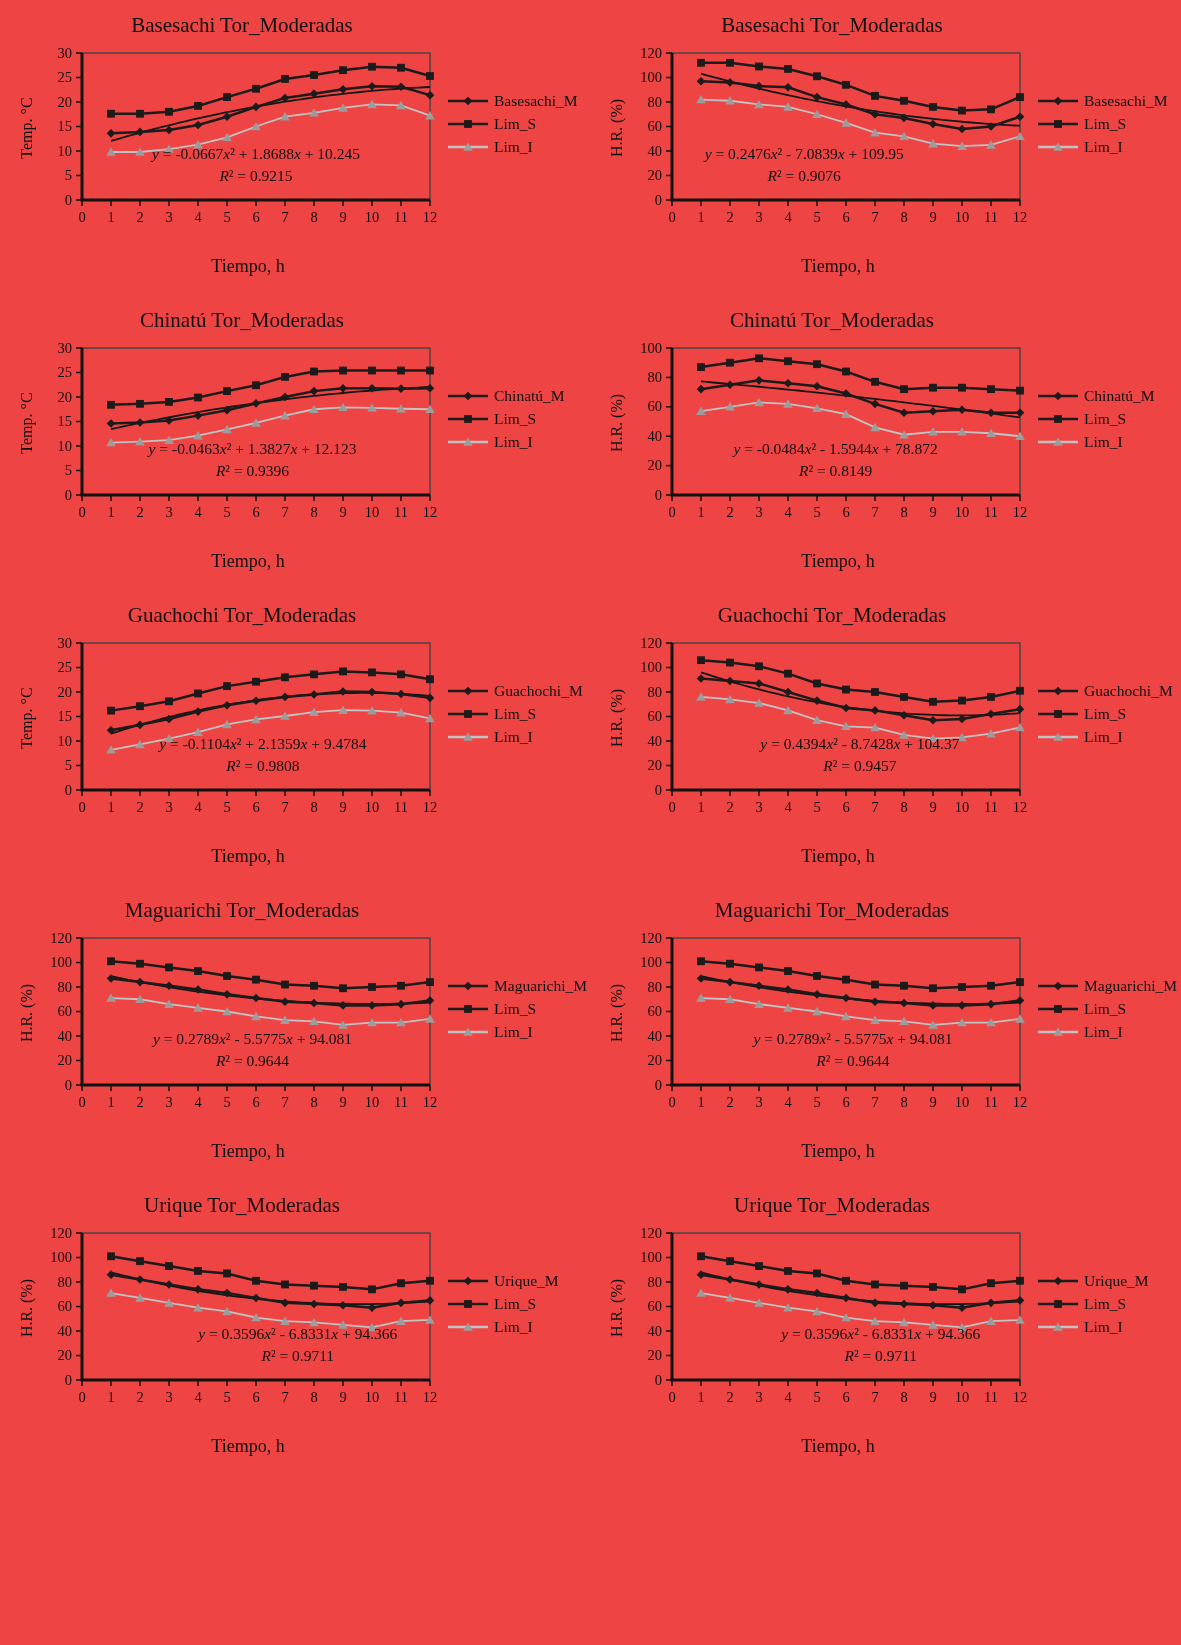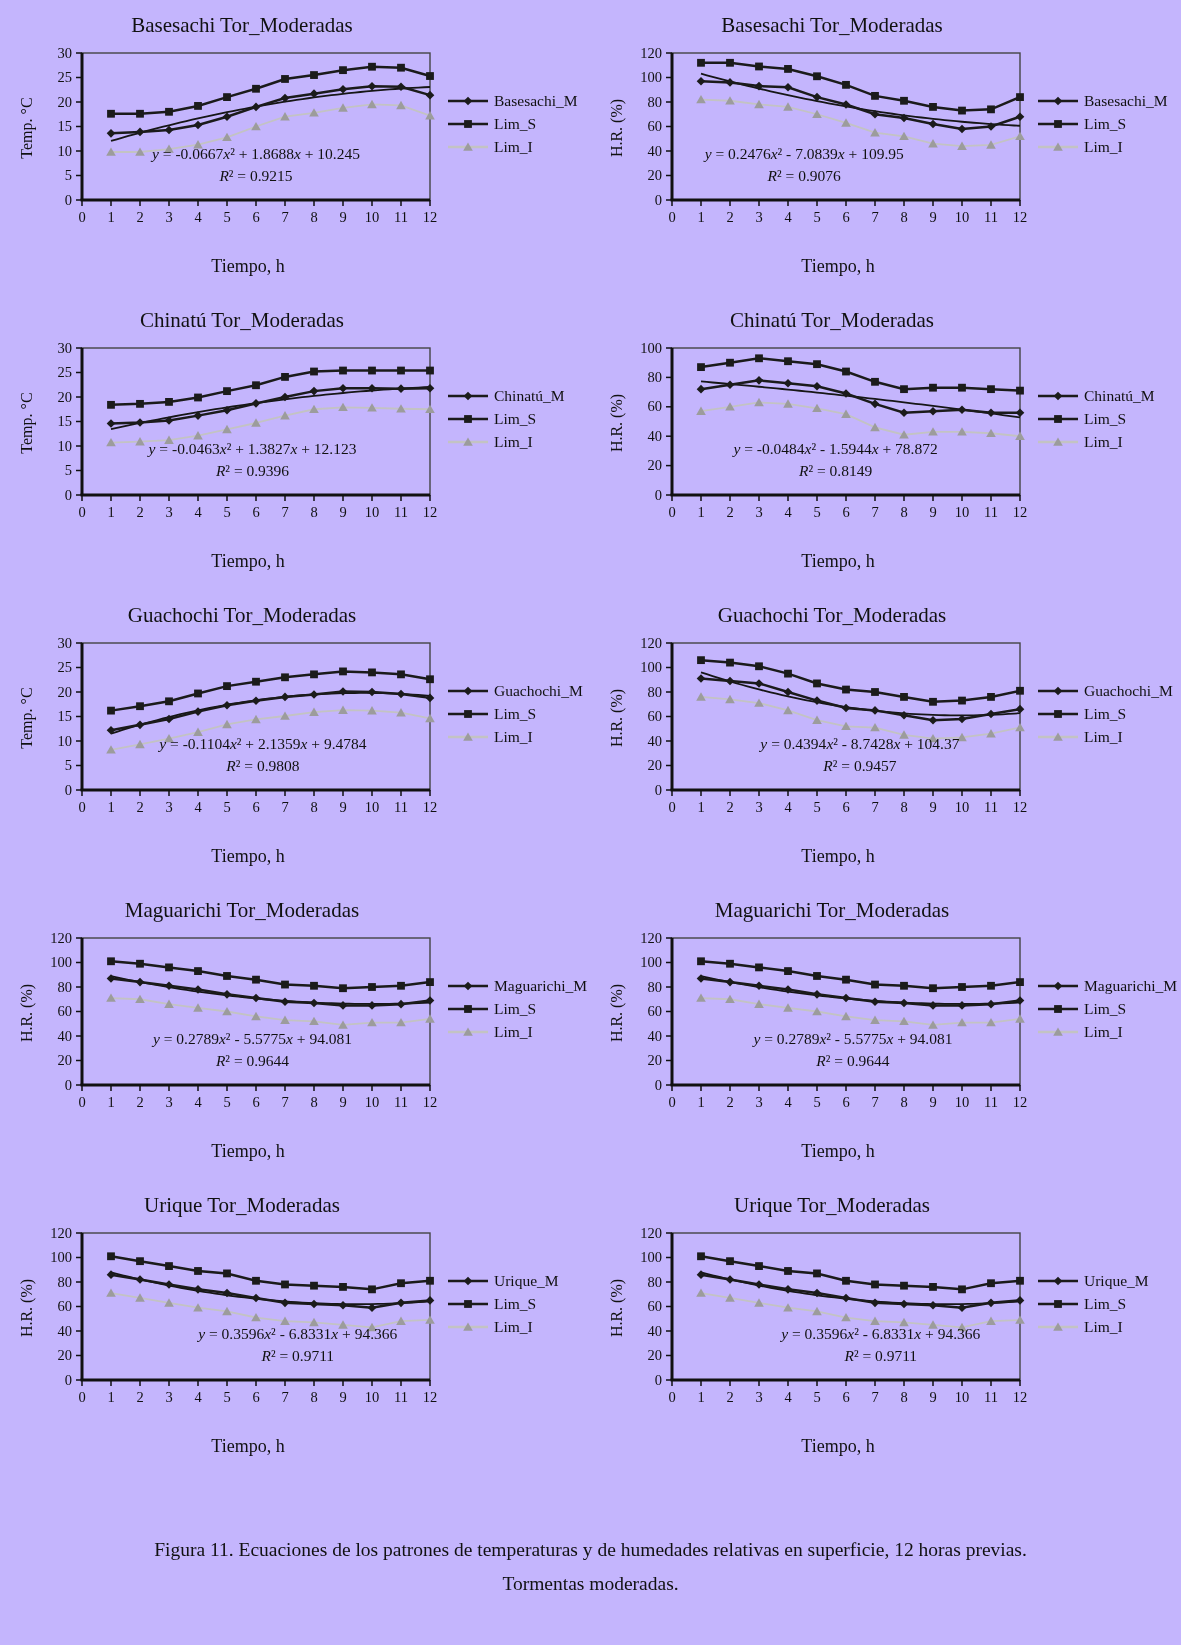--- a/index.html
+++ b/index.html
@@ -1,17 +1,17 @@
 <!DOCTYPE html>
 <html><head>
 <meta charset="utf-8">
 <style>
   html,body{margin:0;padding:0;background:#ffffff;color:#111;
     font-family:"Liberation Serif","DejaVu Serif",serif;}
-  .page{width:1181px;min-height:1645px;margin:0 auto;background:#c4b5fd;overflow:hidden;}
+  .page{width:1181px;min-height:1645px;margin:0 auto;background:#ef4444;overflow:hidden;}
   .row{display:flex;height:295px;}
   .cell{width:590px;padding-left:14px;box-sizing:border-box;}
   .chart-title{width:426px;padding-left:30px;box-sizing:border-box;text-align:center;
     margin-top:10px;font-size:21px;line-height:30px;color:#111;white-space:nowrap;}
   .chart-body{display:flex;margin-top:8px;}
   .ylabel{width:26px;height:160px;display:flex;align-items:center;justify-content:center;}
   .ylabel span{transform:rotate(-90deg);white-space:nowrap;font-size:16px;color:#111;}
   .plot-wrap{width:400px;}
   .legend{margin-left:6px;margin-top:44px;display:flex;flex-direction:column;gap:5px;}
   .legend-item{display:flex;align-items:center;gap:4px;}
@@ -1218,17 +1218,13 @@
                   <path d="M 22 2.4000000000000004 L 26.8 10.8 L 17.2 10.8 Z" fill="#9c9c9c"></path>
                 </svg>
                 <span>Lim_I</span>
               </div>
             </div>
           </div>
           <div class="xlabel">Tiempo, h</div>
         </div>
       </div>
     </div>
-  <div class="caption">
-    <div>Figura 11. Ecuaciones de los patrones de temperaturas y de humedades relativas en superficie, 12 horas previas.</div>
-    <div>Tormentas moderadas.</div>
-  </div>
 </div>
 
 </body></html>

